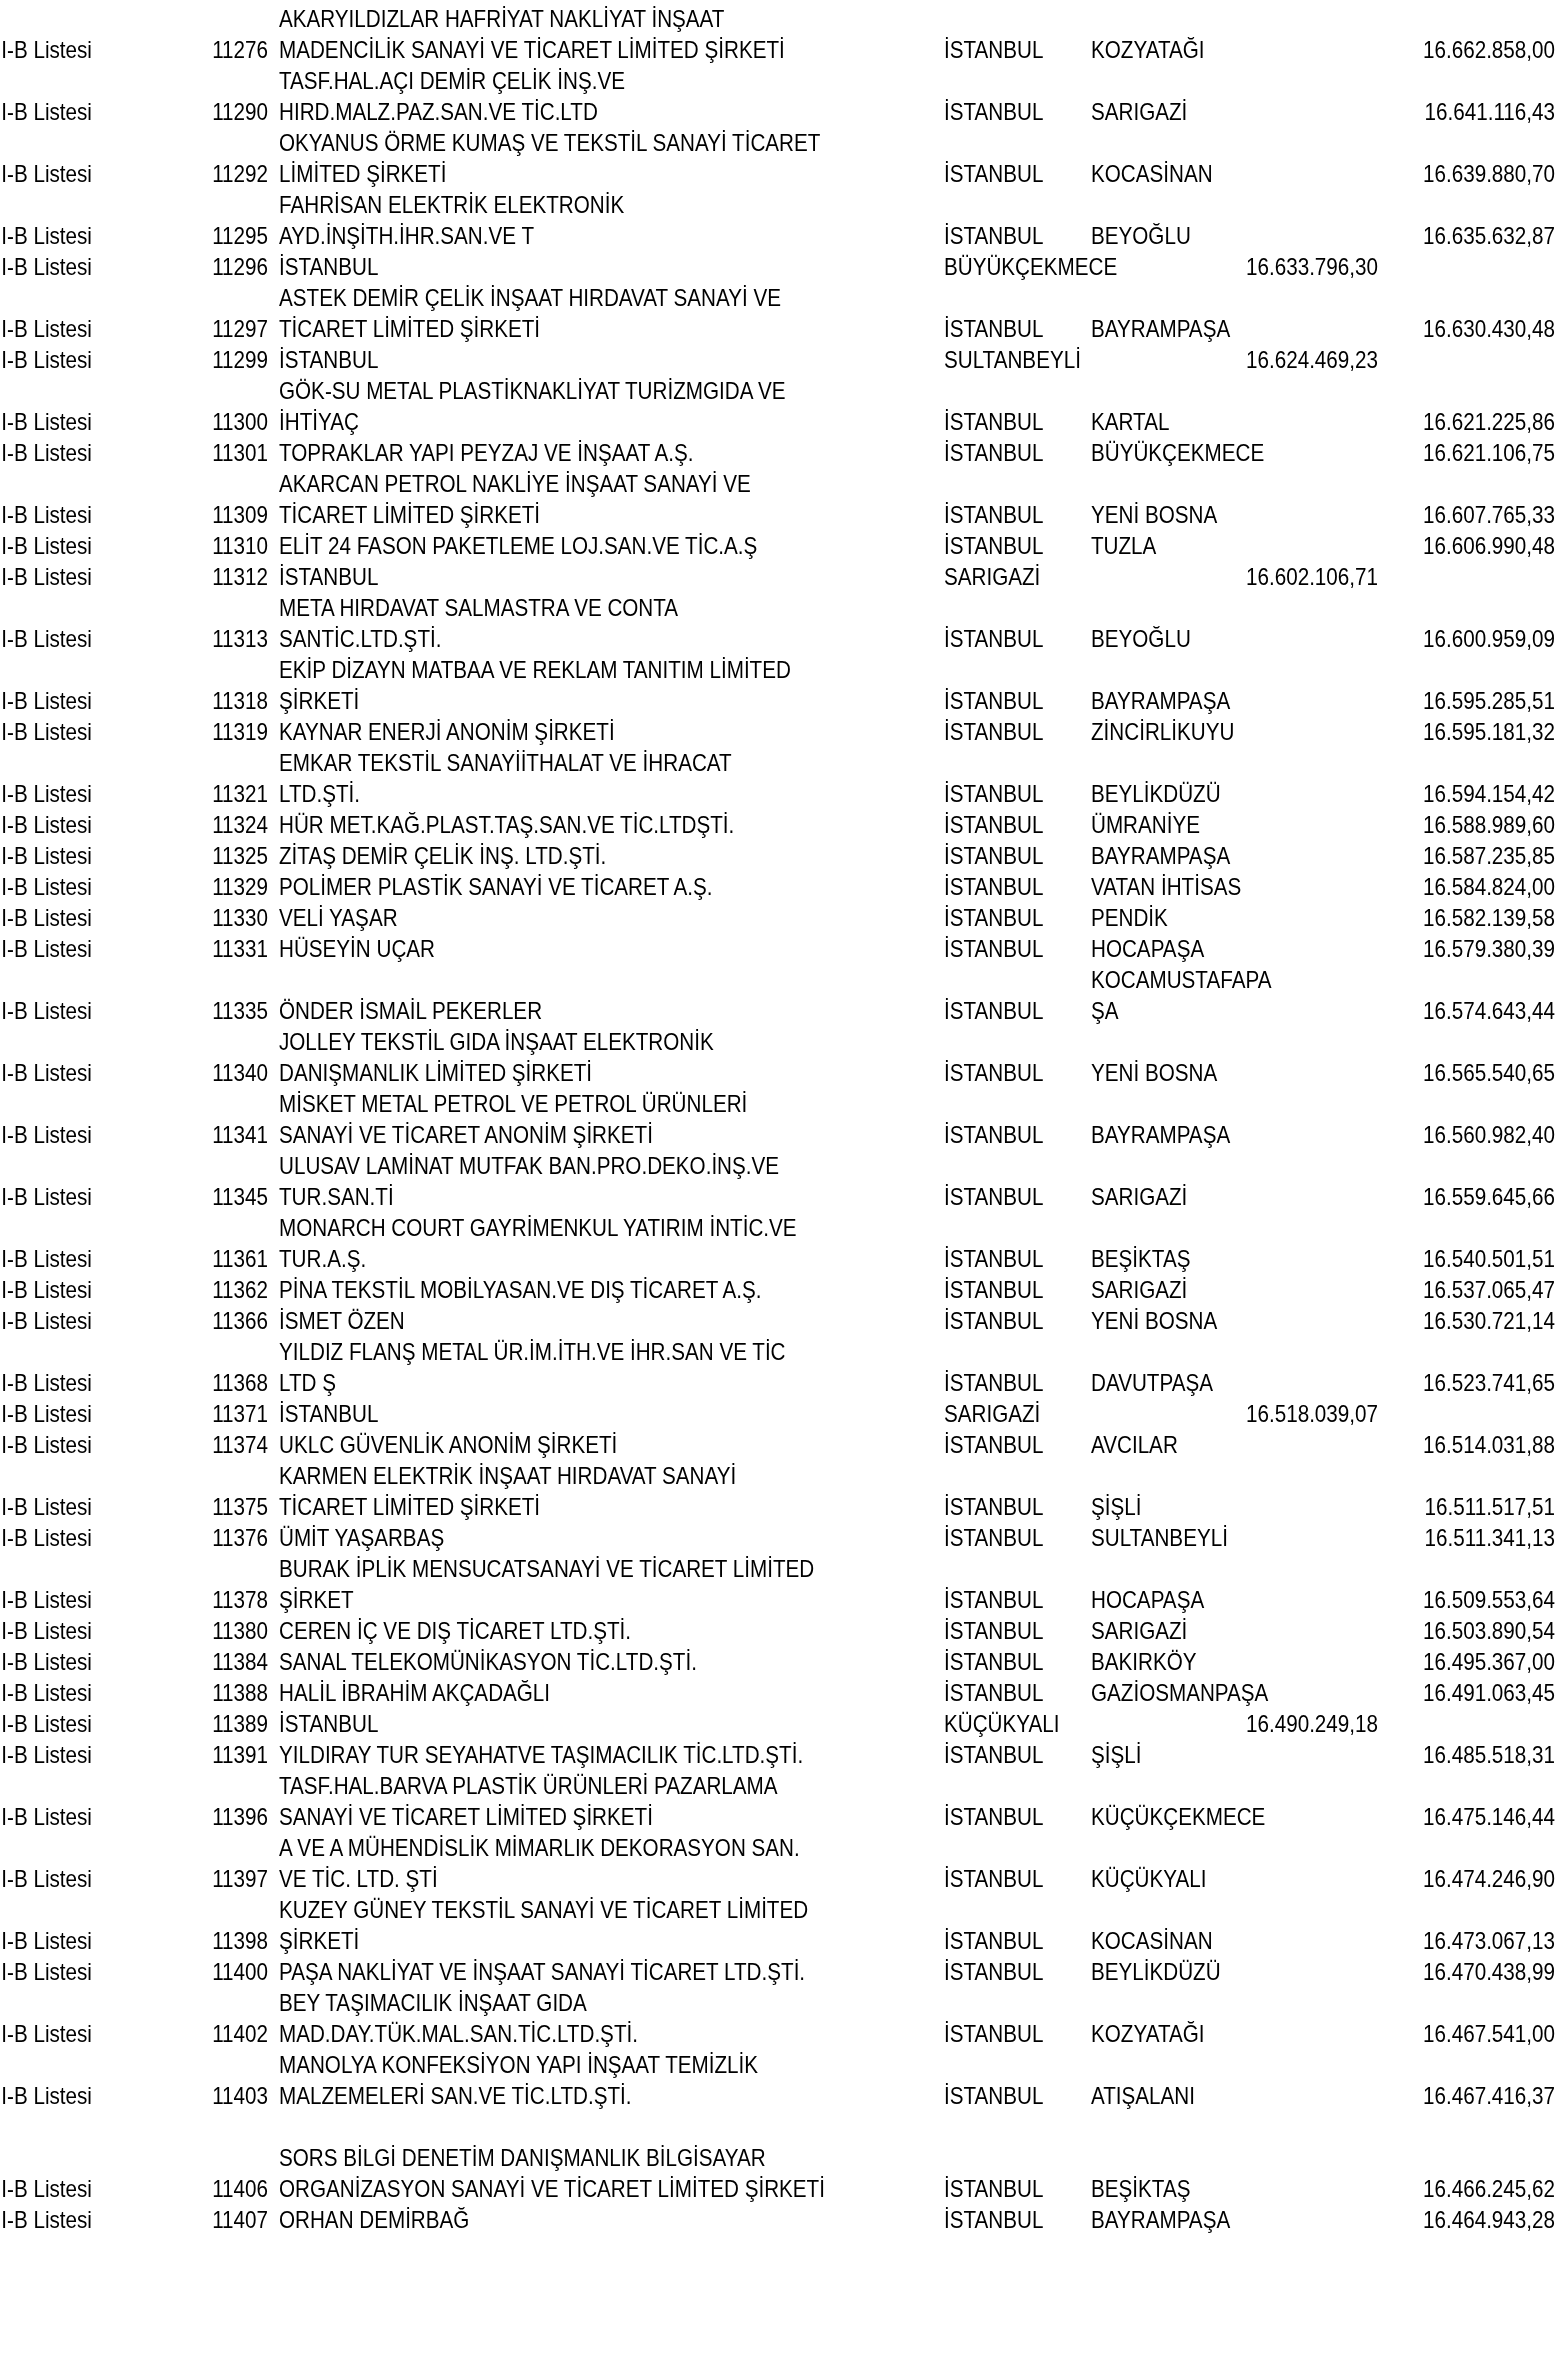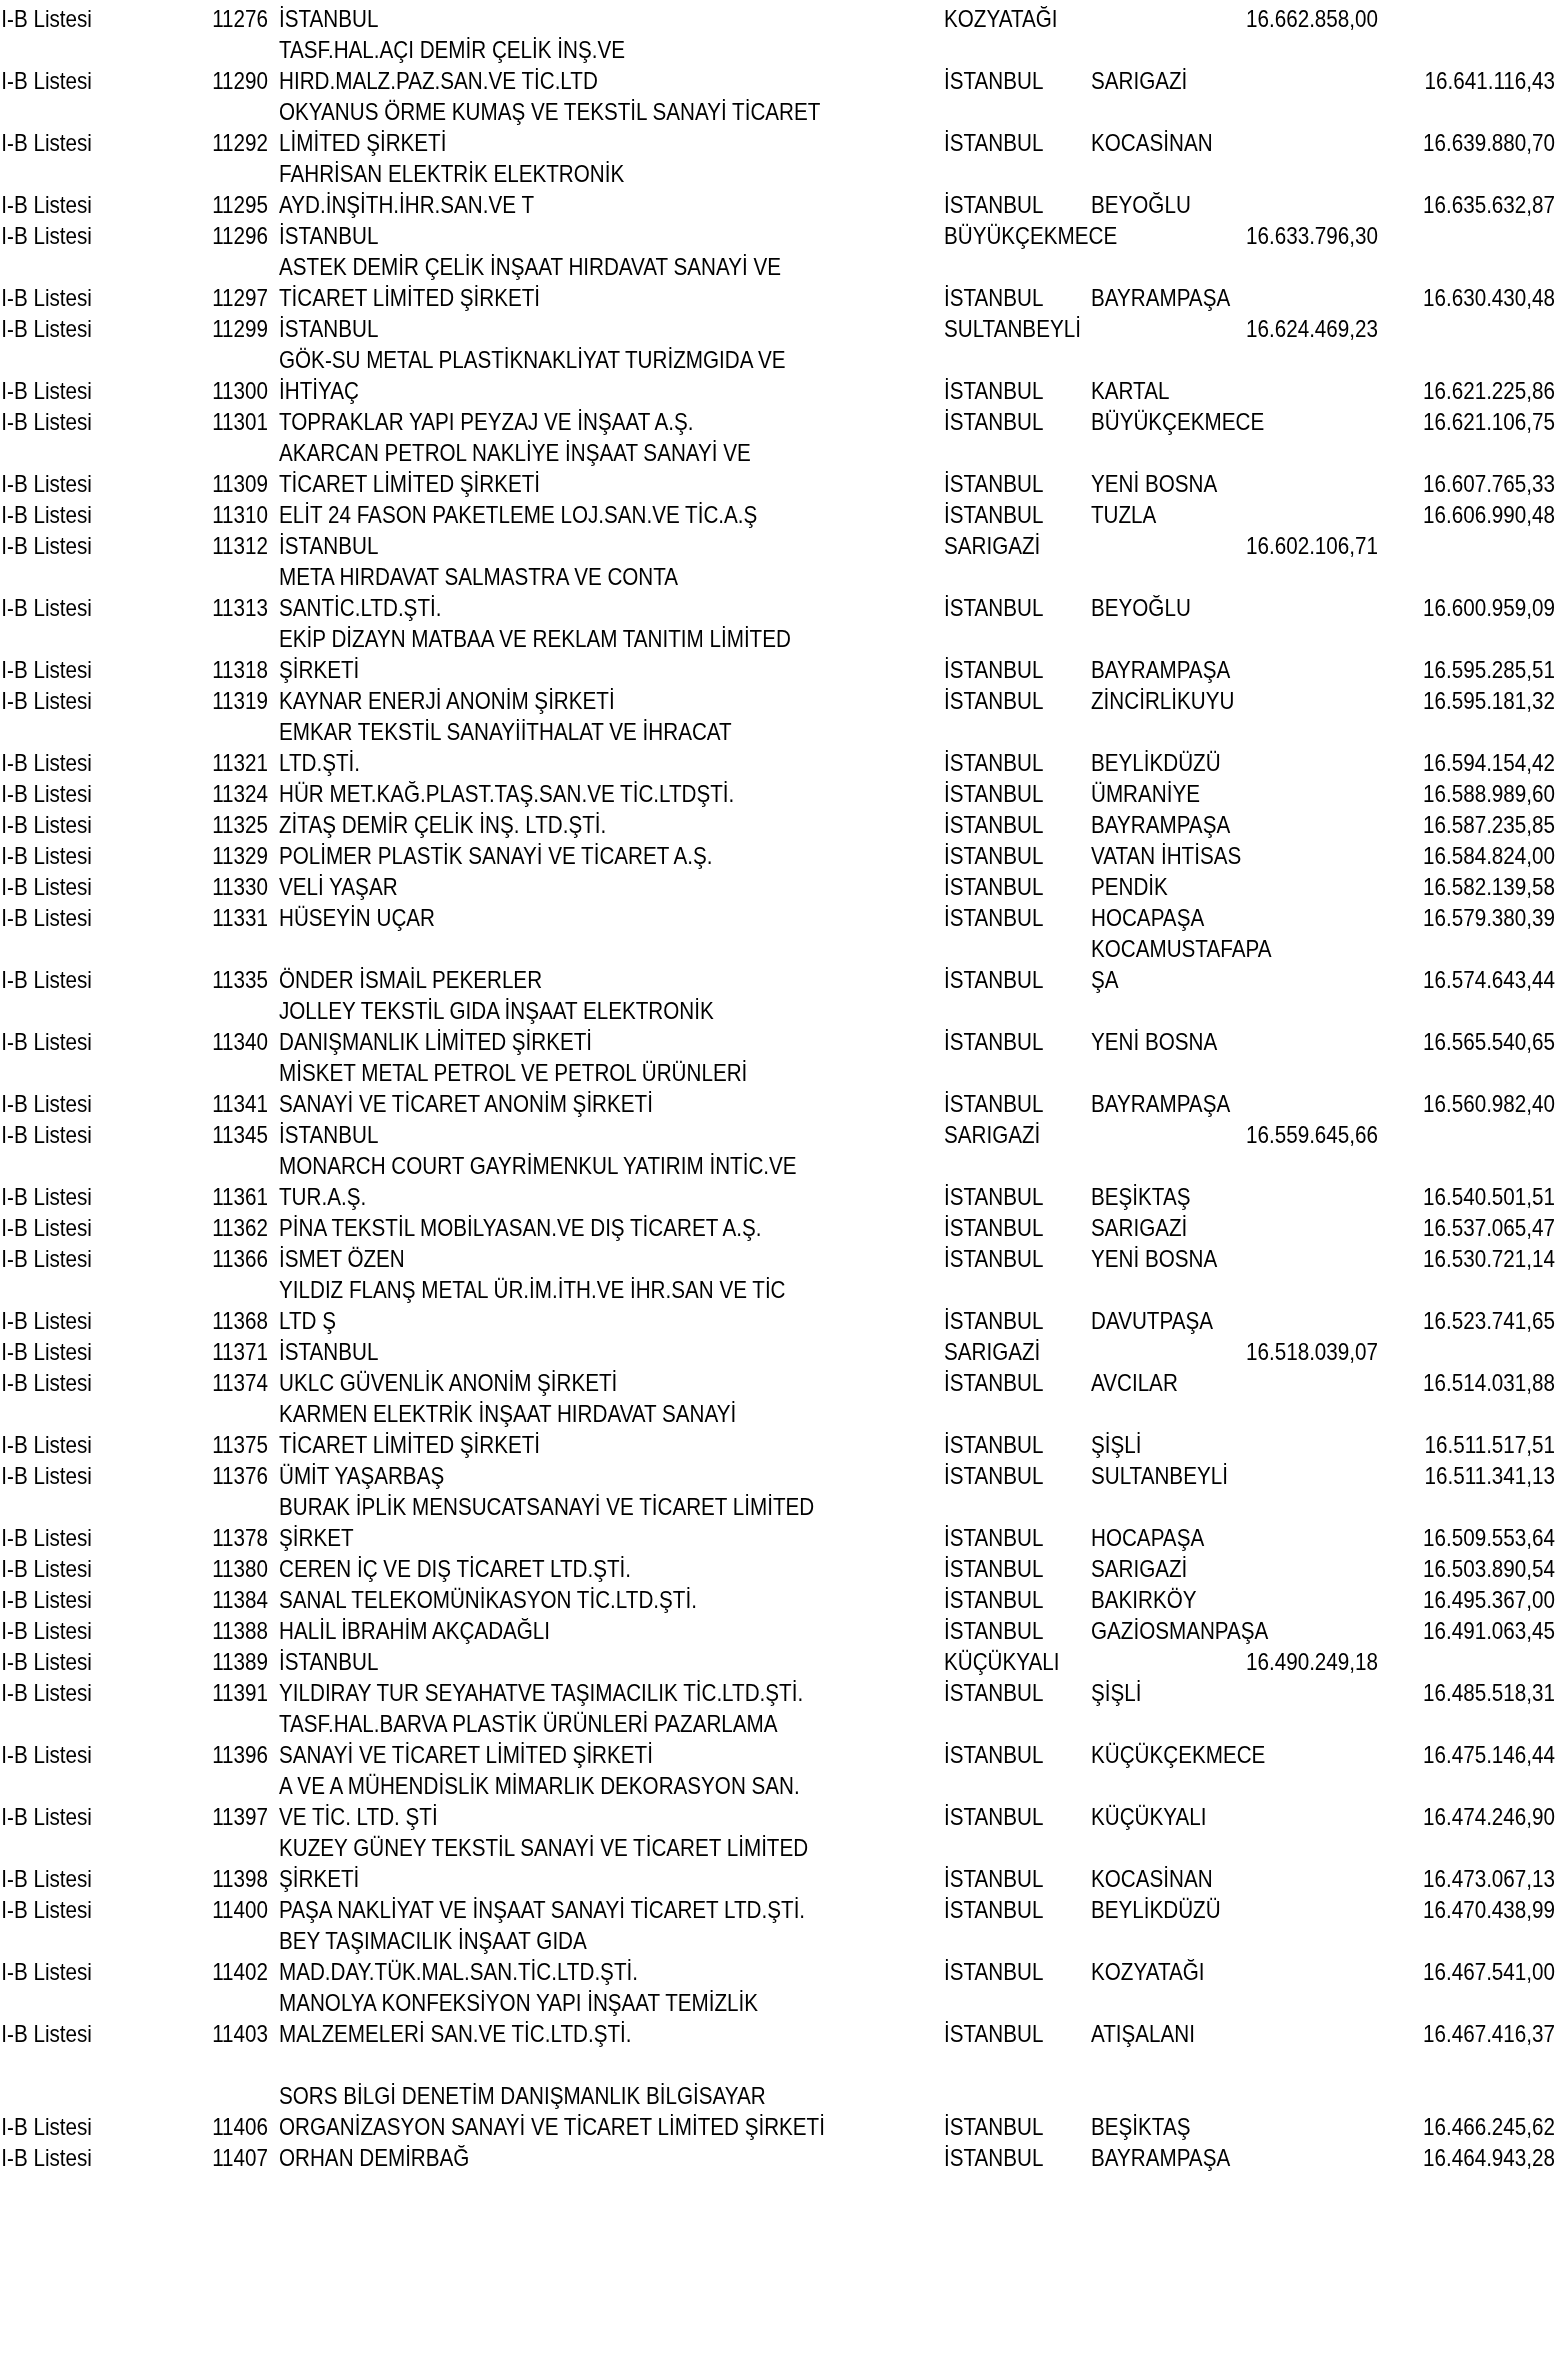--- a/index.html
+++ b/index.html
@@ -49,20 +49,24 @@
 <div class="page">
   <div id="rows-container">
   <div class="row">
     <div class="c cell-list">
           <div class="ln">I-B Listesi</div>
         </div>
     <div class="c cell-no">
           <div class="ln">11276</div>
         </div>
     <div class="c cell-spacer"></div>
+    <div class="c cell-name">
+          <div class="ln">AKARYILDIZLAR HAFRİYAT NAKLİYAT İNŞAAT</div>
+          <div class="ln">MADENCİLİK SANAYİ VE TİCARET LİMİTED ŞİRKETİ</div>
+        </div>
     <div class="c cell-city">
           <div class="ln">İSTANBUL</div>
         </div>
     <div class="c cell-district">
           <div class="ln">KOZYATAĞI</div>
         </div>
     <div class="c cell-amount">
           <div class="ln">16.662.858,00</div>
         </div>
   </div>
@@ -577,20 +581,24 @@
   </div>
 
   <div class="row">
     <div class="c cell-list">
           <div class="ln">I-B Listesi</div>
         </div>
     <div class="c cell-no">
           <div class="ln">11345</div>
         </div>
     <div class="c cell-spacer"></div>
+    <div class="c cell-name">
+          <div class="ln">ULUSAV LAMİNAT MUTFAK BAN.PRO.DEKO.İNŞ.VE</div>
+          <div class="ln">TUR.SAN.Tİ</div>
+        </div>
     <div class="c cell-city">
           <div class="ln">İSTANBUL</div>
         </div>
     <div class="c cell-district">
           <div class="ln">SARIGAZİ</div>
         </div>
     <div class="c cell-amount">
           <div class="ln">16.559.645,66</div>
         </div>
   </div>

